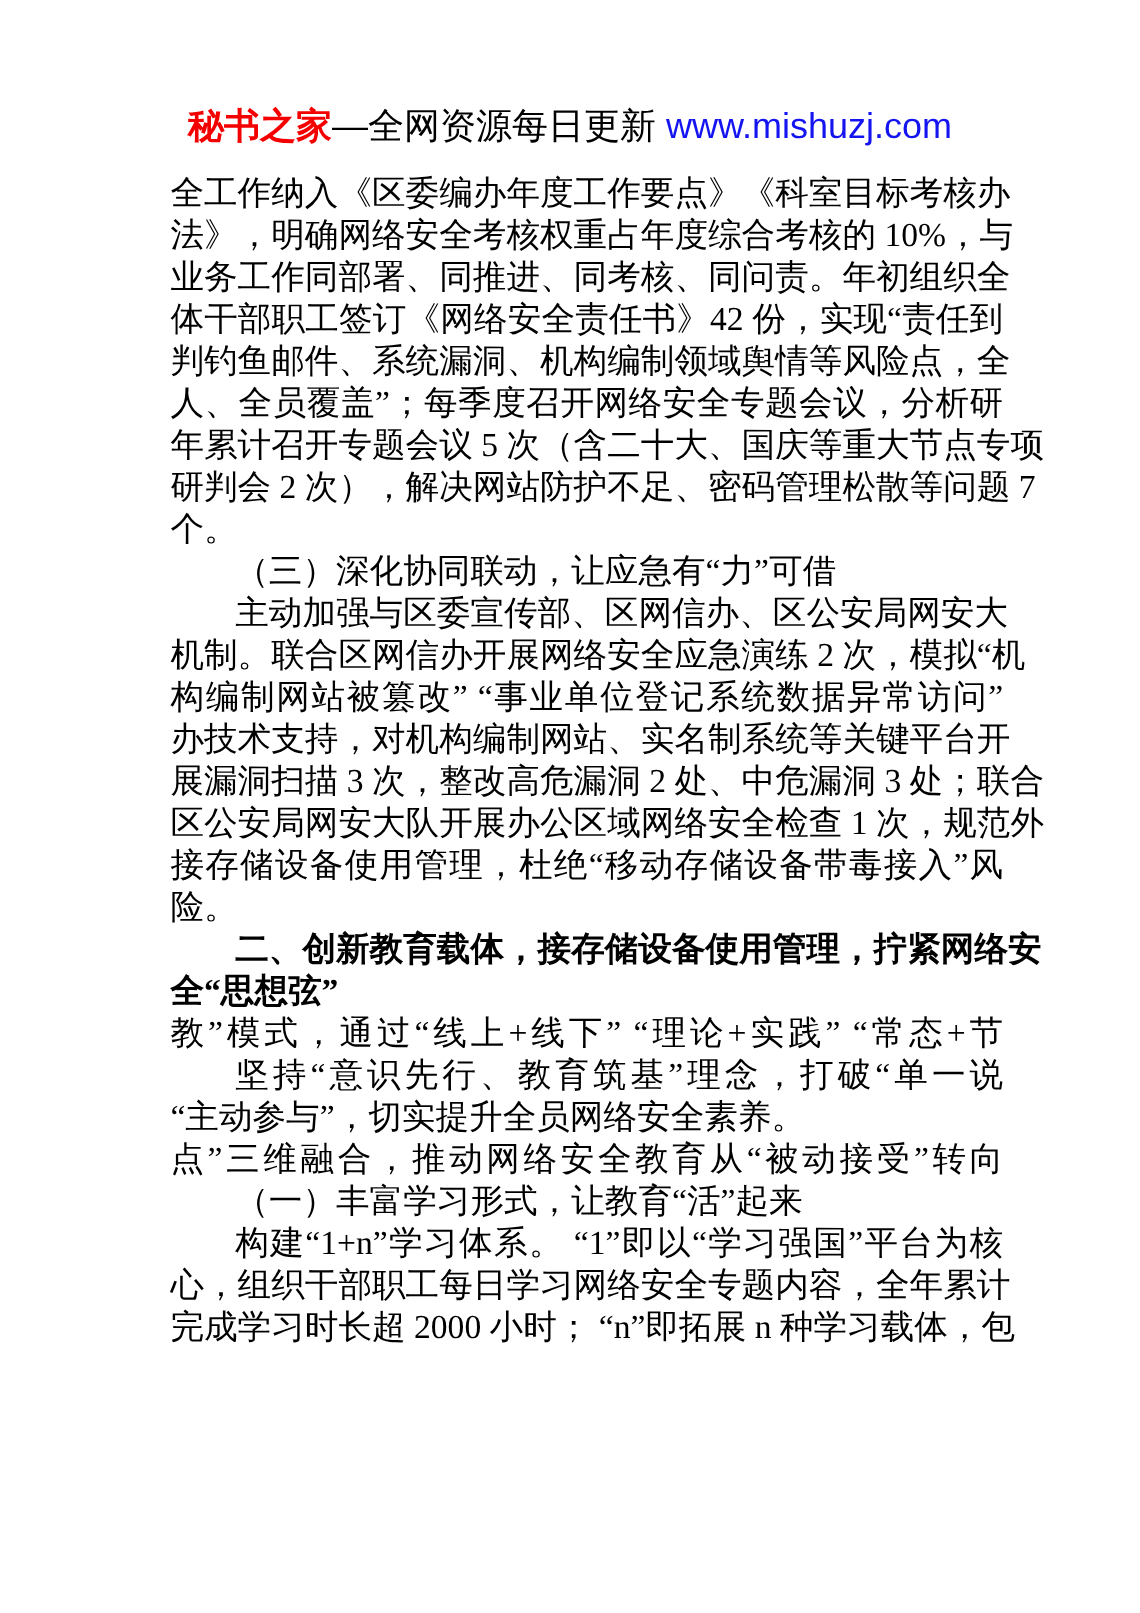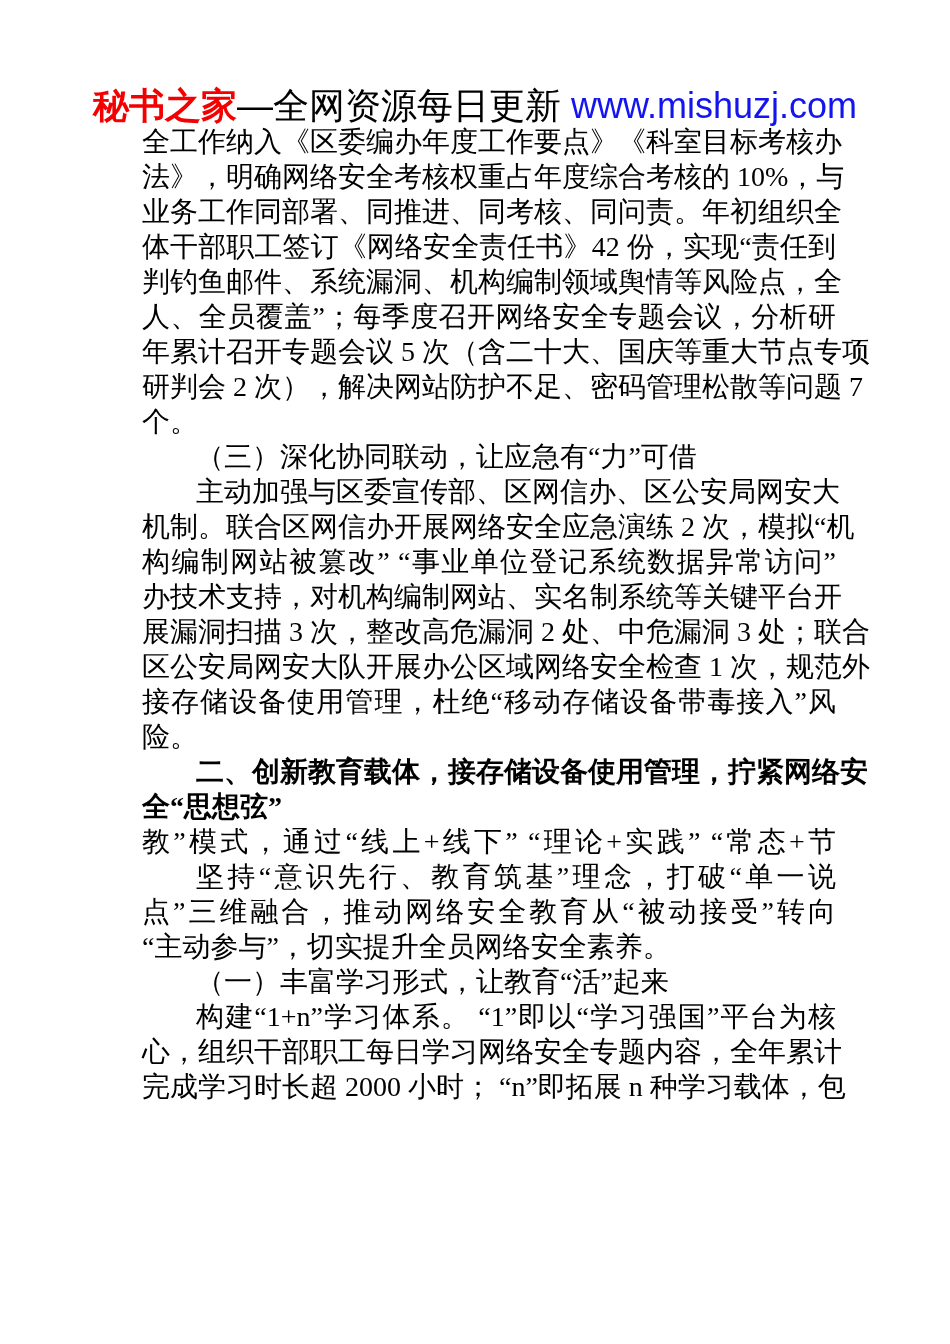--- a/index.html
+++ b/index.html
@@ -7,32 +7,32 @@
     position: relative;
     width: 950px;
     height: 1344px;
     background: #ffffff;
     overflow: hidden;
   }
   .site-header {
     margin-top: 88px;
     text-align: center;
     font-family: "Liberation Sans", sans-serif;
-    font-size: 36px;
+    font-size: 30px;
     line-height: 36px;
     white-space: nowrap;
   }
   .site-header .brand {
     font-weight: bold;
     font-family: "Liberation Sans", sans-serif;
   }
   .site-header .tagline { color: #000000; }
   .site-header .url { font-family: "Liberation Sans", sans-serif; }
   .doc {
-    margin: 0 0 0 142px;
+    margin: 20px 0 0 142px;
     width: 694px;
   }
   .line {
     font-family: "Liberation Serif", "DejaVu Serif", sans-serif;
     font-size: 28px;
     line-height: 35px;
     color: #000000;
     text-align: justify;
     text-align-last: justify;
     text-justify: inter-character;
@@ -69,20 +69,20 @@
       <div class="line">构编制网站被篡改” “事业单位登记系统数据异常访问”</div>
       <div class="line">办技术支持，对机构编制网站、实名制系统等关键平台开</div>
       <div class="line">展漏洞扫描 3 次，整改高危漏洞 2 处、中危漏洞 3 处；联合</div>
       <div class="line">区公安局网安大队开展办公区域网络安全检查 1 次，规范外</div>
       <div class="line">接存储设备使用管理，杜绝“移动存储设备带毒接入”风</div>
       <div class="line last">险。</div>
       <div class="line bold indent">二、创新教育载体，接存储设备使用管理，拧紧网络安</div>
       <div class="line bold last">全“思想弦”</div>
       <div class="line">教”模式，通过“线上+线下” “理论+实践” “常态+节</div>
       <div class="line indent">坚持“意识先行、教育筑基”理念，打破“单一说</div>
+      <div class="line last">“主动参与”，切实提升全员网络安全素养。</div>
       <div class="line">点”三维融合，推动网络安全教育从“被动接受”转向</div>
-      <div class="line last">“主动参与”，切实提升全员网络安全素养。</div>
       <div class="line indent last">（一）丰富学习形式，让教育“活”起来</div>
       <div class="line indent">构建“1+n”学习体系。 “1”即以“学习强国”平台为核</div>
       <div class="line">心，组织干部职工每日学习网络安全专题内容，全年累计</div>
       <div class="line">完成学习时长超 2000 小时； “n”即拓展 n 种学习载体，包</div>
     </div>
 </div>
 
 </body></html>

